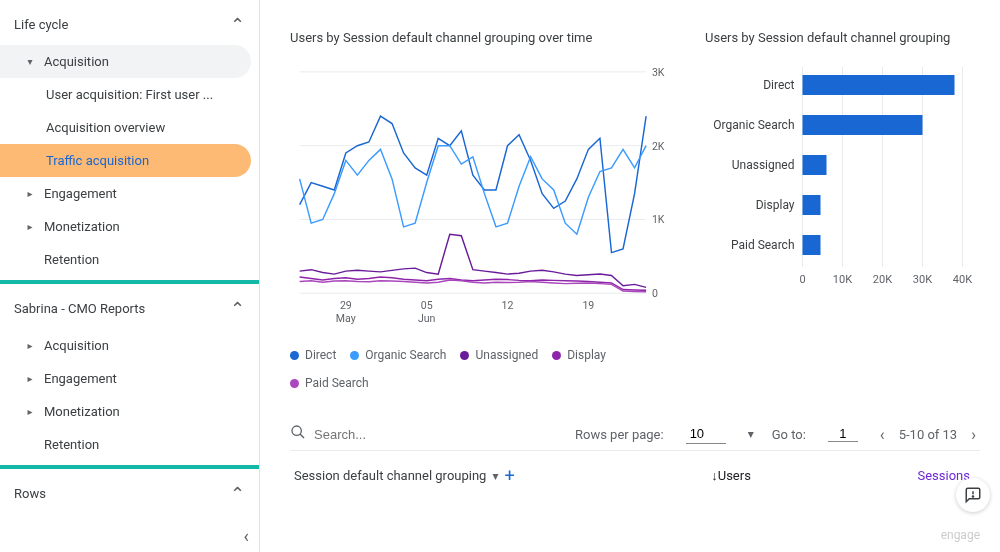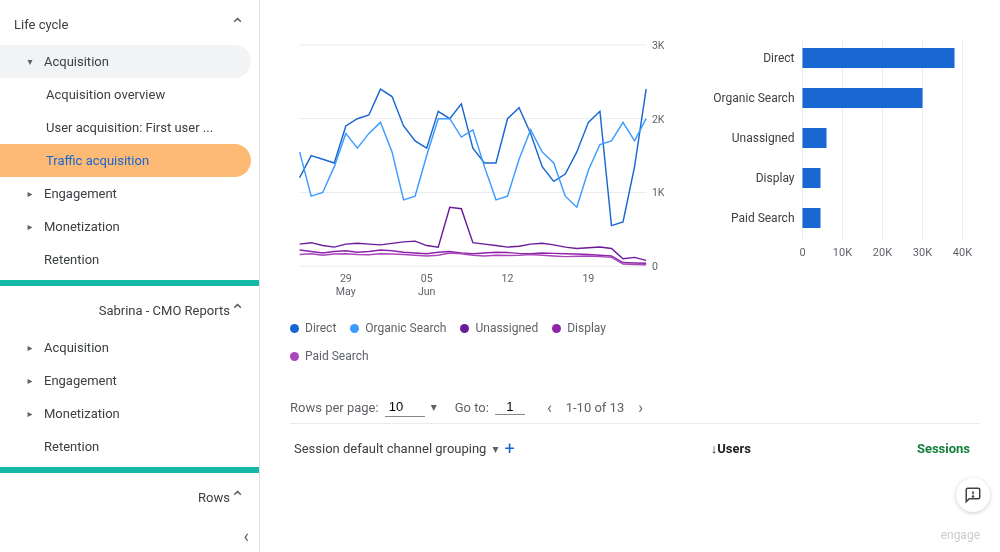--- a/index.html
+++ b/index.html
@@ -1,19 +1,19 @@
 <!DOCTYPE html>
 <html><head>
 <meta charset="utf-8">
 <style>
 * { box-sizing: border-box; margin: 0; padding: 0; }
 body { font-family: -apple-system, BlinkMacSystemFont, "Segoe UI", Roboto, Arial, sans-serif; font-size: 13px; color: #3c4043; background: #fff; width: 1000px; height: 552px; overflow: hidden; display: flex; }
 .sidebar { width: 260px; height: 100%; border-right: 1px solid #e0e0e0; overflow-y: auto; padding-top: 4px; position: relative; }
 .section-header { display: flex; align-items: center; justify-content: space-between; padding: 10px 14px; font-size: 13px; color: #3c4043; cursor: pointer; }
-.section-header.divider { border-top: 6px solid #14b8a6; margin-top: 4px; padding-top: 14px; justify-content: flex-end; }
+.section-header.divider { border-top: 4px solid #14b8a6; margin-top: 4px; padding-top: 14px; }
 .nav-item { display: flex; align-items: center; padding: 9px 14px 9px 22px; cursor: pointer; font-size: 13px; color: #3c4043; border-radius: 0 18px 18px 0; margin-right: 8px; }
 .nav-item.sub { padding-left: 46px; }
 .nav-item.selected { background: #fdba74; color: #1967d2; }
 .nav-item.expanded-wrap { background: #f1f3f4; border-radius: 0 18px 18px 0; }
 .caret { width: 16px; display: inline-flex; align-items: center; justify-content: center; margin-right: 6px; font-size: 10px; color: #5f6368; }
 .chevron { font-size: 18px; color: #5f6368; }
 .collapse-btn { position: absolute; bottom: 6px; right: 10px; font-size: 18px; color: #5f6368; cursor: pointer; }
 .main { flex: 1; padding: 30px 20px 0 30px; overflow: hidden; position: relative; }
 .charts-row { display: flex; gap: 30px; }
 .line-chart-area { flex: 1.4; }
@@ -27,51 +27,51 @@
 .series-line { fill: none; stroke-width: 1.5; }
 .legend { display: flex; flex-wrap: wrap; gap: 14px; margin-top: 8px; font-size: 12px; color: #5f6368; }
 .legend-item { display: flex; align-items: center; gap: 6px; }
 .legend-dot { width: 9px; height: 9px; border-radius: 50%; }
 .bar-row-label { font-size: 12px; fill: #3c4043; }
 .bar-fill { fill: #1967d2; }
 .table-controls { display: flex; align-items: center; gap: 18px; margin-top: 28px; padding: 6px 0; border-bottom: 1px solid #e8eaed; font-size: 13px; color: #5f6368; }
 .search-wrap { display: flex; align-items: center; gap: 8px; flex: 1; }
 .search-icon { color: #5f6368; font-size: 16px; }
 .search-input { border: none; outline: none; font-size: 13px; width: 120px; }
-.rows-per-page, .goto-wrap { display: flex; align-items: center; gap: 6px; }
+.rows-per-page, .goto-wrap { display: flex; align-items: center; gap: 22px; }
 .rows-select { font-size: 13px; padding: 2px 4px; border: none; border-bottom: 1px solid #888; background: transparent; width: 40px; }
 .goto-input { width: 30px; border: none; border-bottom: 1px solid #888; text-align: center; font-size: 13px; }
 .pager { display: flex; align-items: center; gap: 10px; }
 .pager-btn { font-size: 16px; color: #5f6368; cursor: pointer; padding: 0 4px; }
 .table-header { display: flex; align-items: center; padding: 14px 0 0 0; font-size: 13px; color: #3c4043; gap: 44px; }
 .col-dim { flex: 1.5; display: flex; align-items: center; gap: 6px; padding-left: 4px; }
-.col-metric { flex: 1; text-align: right; padding-right: 10px; color: #15803d; font-weight: bold; }
-.col-metric.active { color: #202124; font-weight: 700; }
+.col-metric { flex: 1; text-align: right; padding-right: 10px; color: #6d28d9; }
+.col-metric.active { color: #202124; font-weight: 400; }
 .dropdown-caret { font-size: 12px; color: #5f6368; }
 .plus-icon { color: #1967d2; font-size: 18px; font-weight: 400; }
 .feedback-btn { position: absolute; right: 10px; bottom: 40px; width: 34px; height: 34px; border-radius: 50%; background: #fff; box-shadow: 0 1px 4px rgba(0,0,0,0.2); display: flex; align-items: center; justify-content: center; cursor: pointer; }
 .faded-text { position: absolute; right: 20px; bottom: 10px; color: #ccc; font-size: 12px; text-align: center; }
 </style>
 </head>
 <body>
 
 <div class="sidebar">
   <div class="section-header">
     <span>Life cycle</span>
     <span class="chevron">⌃</span>
   </div>
   <div class="nav-item expanded-wrap">
     <span class="caret">▾</span>
     <span>Acquisition</span>
   </div>
   <div class="nav-item sub">
+    <span>User acquisition: First user ...</span>
+  </div>
+  <div class="nav-item sub">
     <span>Acquisition overview</span>
-  </div>
-  <div class="nav-item sub">
-    <span>User acquisition: First user ...</span>
   </div>
   <div class="nav-item sub selected">
     <span>Traffic acquisition</span>
   </div>
   <div class="nav-item">
     <span class="caret">▸</span>
     <span>Engagement</span>
   </div>
   <div class="nav-item">
     <span class="caret">▸</span>
@@ -109,20 +109,21 @@
   </div>
   <div class="collapse-btn">
     <span>‹</span>
   </div>
 </div>
 
 <div class="main">
   <div class="charts-row">
 
     <div class="line-chart-area">
+      <div class="chart-title">Users by Session default channel grouping over time</div>
       <svg class="line-chart-svg" viewBox="0 0 400 280">
         <g id="line-chart-g">
             <line class="grid-line" x1="10" y1="240" x2="370" y2="240"></line>
             <text class="y-tick" x="376" y="244">0</text>
             <line class="grid-line" x1="10" y1="163.33333333333334" x2="370" y2="163.33333333333334"></line>
             <text class="y-tick" x="376" y="167.33333333333334">1K</text>
             <line class="grid-line" x1="10" y1="86.66666666666669" x2="370" y2="86.66666666666669"></line>
             <text class="y-tick" x="376" y="90.66666666666669">2K</text>
             <line class="grid-line" x1="10" y1="10" x2="370" y2="10"></line>
             <text class="y-tick" x="376" y="14">3K</text>
@@ -157,20 +158,21 @@
             <span>Display</span>
           </div>
         <div class="legend-item">
             <span class="legend-dot" id="dot-paid" style="background: rgb(171, 71, 188);"></span>
             <span>Paid Search</span>
           </div>
       </div>
     </div>
 
     <div class="bar-chart-area">
+      <div class="chart-title">Users by Session default channel grouping</div>
       <svg class="bar-chart-svg" viewBox="0 0 260 240">
         <g id="bar-chart-g">
             <line class="grid-line" x1="90" y1="10" x2="90" y2="210"></line>
             <text class="x-tick" x="90" y="226" text-anchor="middle">0</text>
             <line class="grid-line" x1="130" y1="10" x2="130" y2="210"></line>
             <text class="x-tick" x="130" y="226" text-anchor="middle">10K</text>
             <line class="grid-line" x1="170" y1="10" x2="170" y2="210"></line>
             <text class="x-tick" x="170" y="226" text-anchor="middle">20K</text>
             <line class="grid-line" x1="210" y1="10" x2="210" y2="210"></line>
             <text class="x-tick" x="210" y="226" text-anchor="middle">30K</text>
@@ -185,32 +187,41 @@
             <text class="bar-row-label" x="82" y="152" text-anchor="end">Display</text>
             <rect class="bar-fill" x="90" y="138" width="18" height="20"></rect>
             <text class="bar-row-label" x="82" y="192" text-anchor="end">Paid Search</text>
             <rect class="bar-fill" x="90" y="178" width="18" height="20"></rect>
           </g>
       </svg>
     </div>
   </div>
 
   <div class="table-controls">
+    <div class="search-wrap">
+      <span class="search-icon">
+        <svg width="16" height="16" viewBox="0 0 24 24" fill="none" stroke="#5f6368" stroke-width="2">
+            <circle cx="10" cy="10" r="7"></circle>
+            <line x1="21" y1="21" x2="15" y2="15"></line>
+          </svg>
+      </span>
+      <input class="search-input" placeholder="Search..." style="">
+    </div>
     <div class="rows-per-page">
       <span>Rows per page:</span>
       <input class="rows-select" value="10" style="">
       <span class="dropdown-caret">▾</span>
     </div>
     <div class="goto-wrap">
       <span>Go to:</span>
       <input class="goto-input" value="1" style="">
     </div>
     <div class="pager">
       <span class="pager-btn">‹</span>
-      <span>1-10 of 13</span>
+      <span>5-10 of 13</span>
       <span class="pager-btn">›</span>
     </div>
   </div>
 
   <div class="table-header">
     <div class="col-dim">
       <span>Session default channel grouping</span>
       <span class="dropdown-caret">▾</span>
       <span class="plus-icon">+</span>
     </div>

